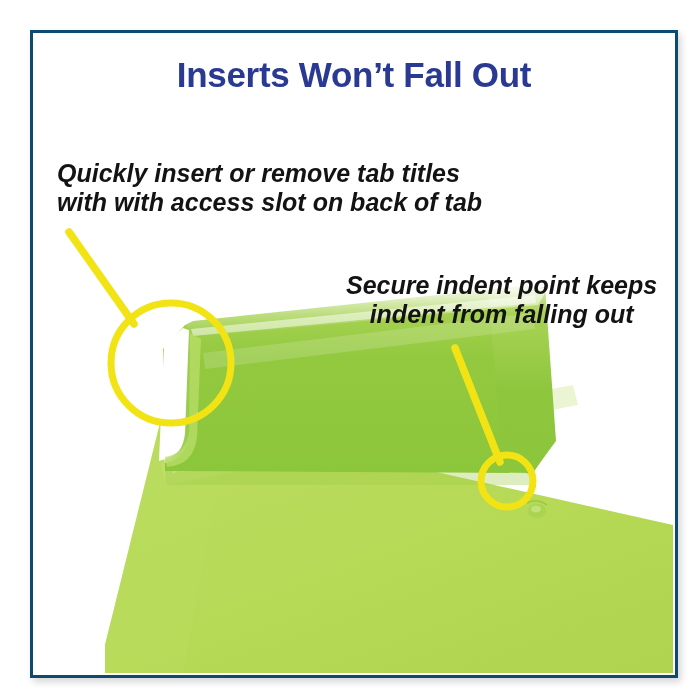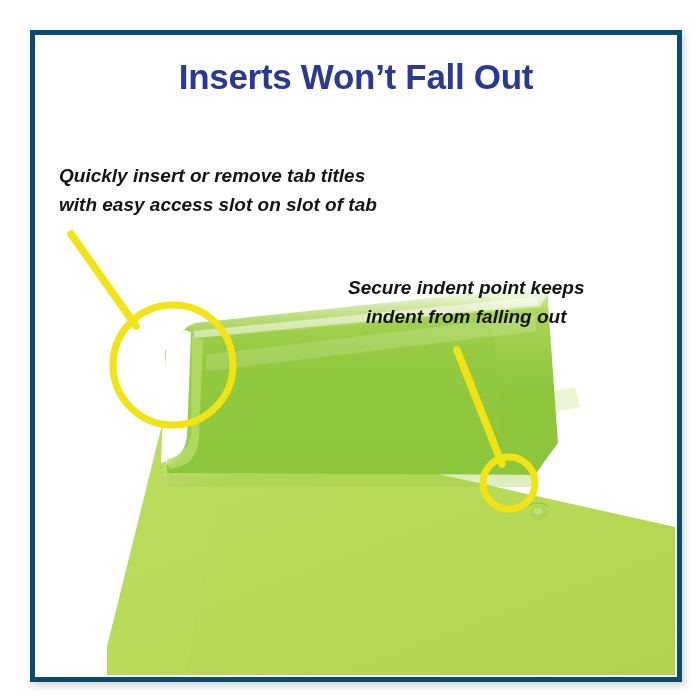--- a/index.html
+++ b/index.html
@@ -8,21 +8,21 @@
     width:700px;height:700px;overflow:hidden;
     background:#ffffff;
     font-family:"Liberation Sans","DejaVu Sans",sans-serif;
   }
   #stage{position:relative;width:700px;height:700px;background:#fff;}
 
   
   .card-frame{
     position:absolute;left:30px;top:30px;width:642px;height:642px;
     background:#ffffff;
-    border:5px solid #0c4a6e;
+    border:3px solid #0c4a6e;
     box-shadow:3px 4px 7px rgba(0,0,0,0.16);
     overflow:hidden;
   }
 
   
   .title{
     position:absolute;left:0;top:22px;width:100%;
     text-align:center;
     font-size:35px;
     font-weight:bold;
@@ -30,21 +30,21 @@
     color:#2a3a92;
     white-space:nowrap;
   }
 
   
   .callout-text{
     position:absolute;
     font-style:italic;
     font-weight:bold;
     color:#131313;
-    font-size:19px;
+    font-size:25px;
     line-height:29px;
     white-space:nowrap;
   }
   .callout-left{ left:24px; top:126px; }
   .callout-right{ left:313px; top:238px;text-align:center; }
 
   
   .photo{
     position:absolute;left:0;top:0;width:640px;height:640px;
     overflow:hidden;
@@ -163,21 +163,21 @@
 
           <path d="M 132,438 L 500,440 L 498,452 L 133,452 Z" fill="#9ecb48" opacity="0.35"></path>
         </g>
       </svg>
     </div>
 
     <div class="title">Inserts Won’t Fall Out</div>
 
     <div class="callout-text callout-left">
       <div>Quickly insert or remove tab titles</div>
-      <div>with easy access slot on slot of tab</div>
+      <div>with with access slot on back of tab</div>
     </div>
 
     <div class="callout-text callout-right">
       <div>Secure indent point keeps</div>
       <div>indent from falling out</div>
     </div>
 
     <div class="annot">
       <svg width="640" height="640" viewBox="0 0 640 640" xmlns="http://www.w3.org/2000/svg">
 

